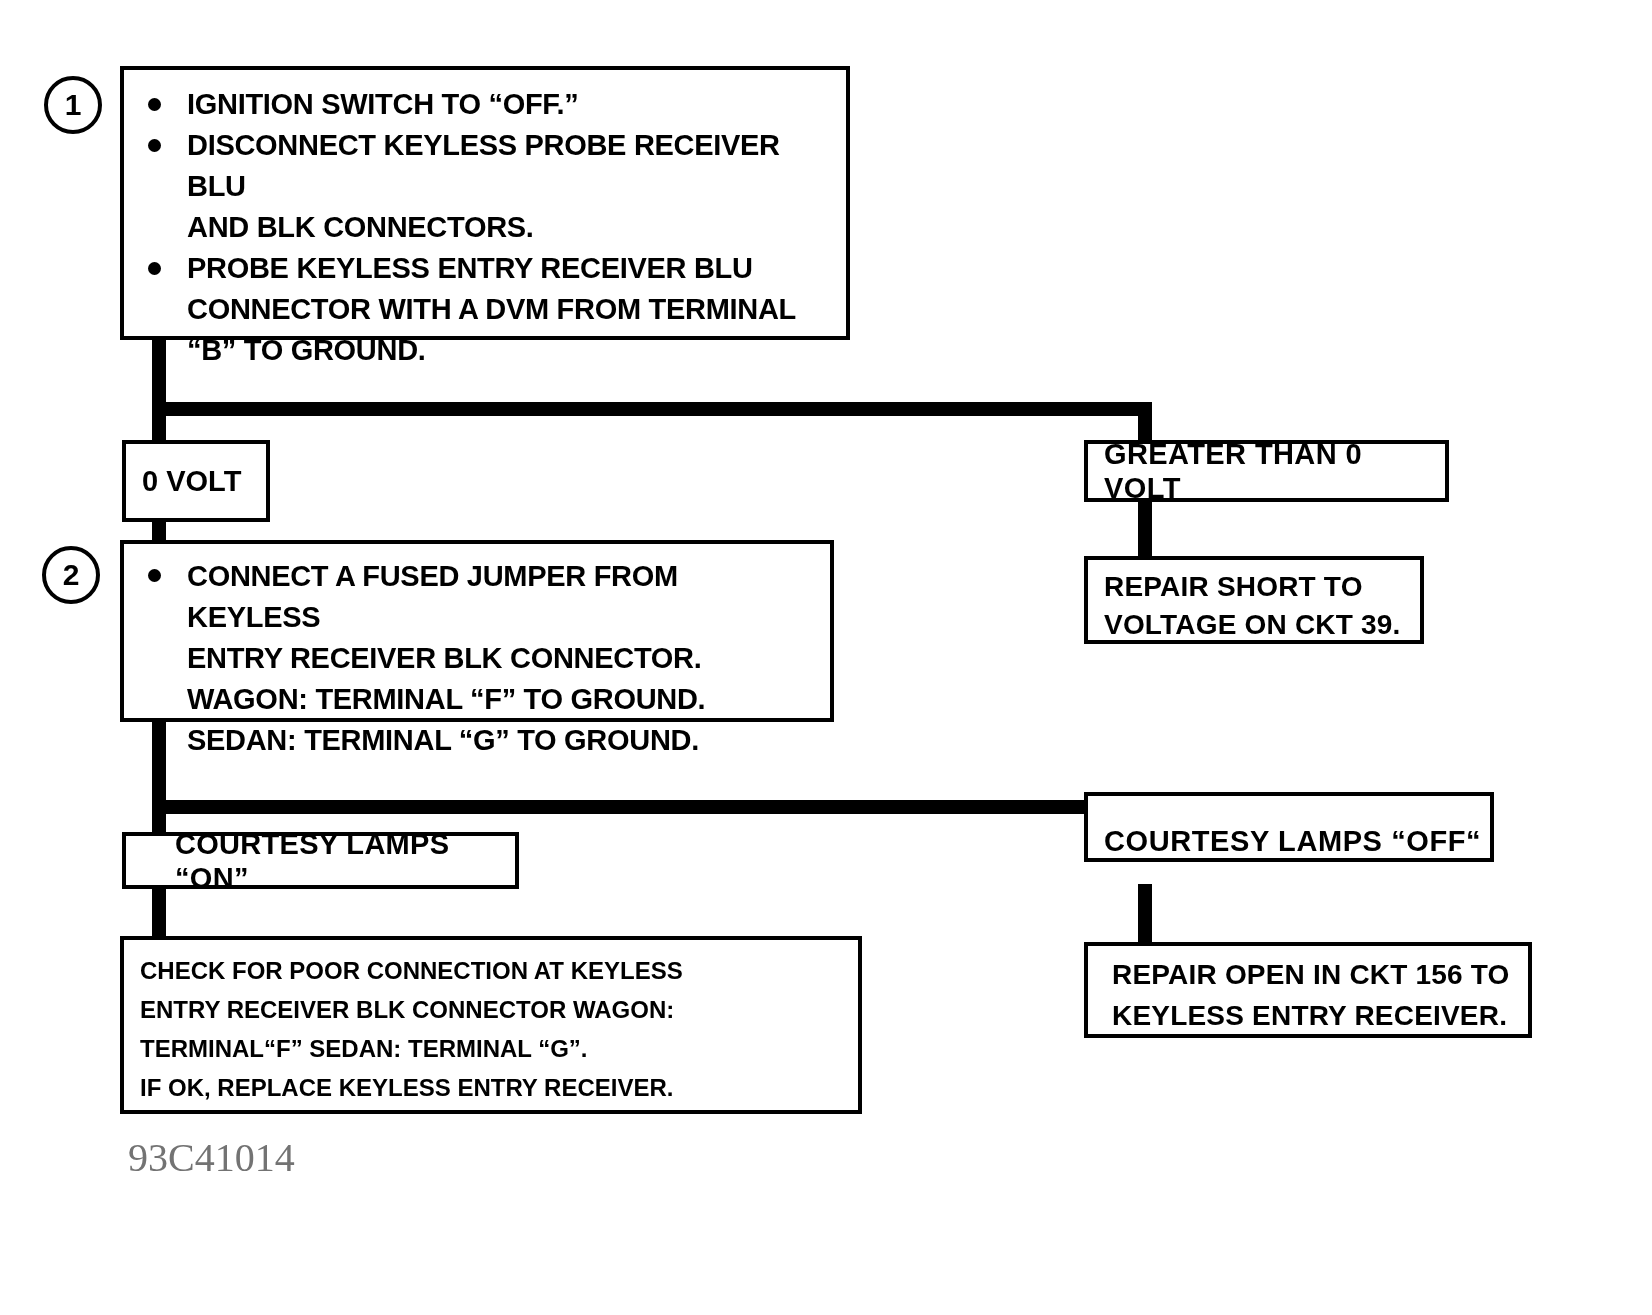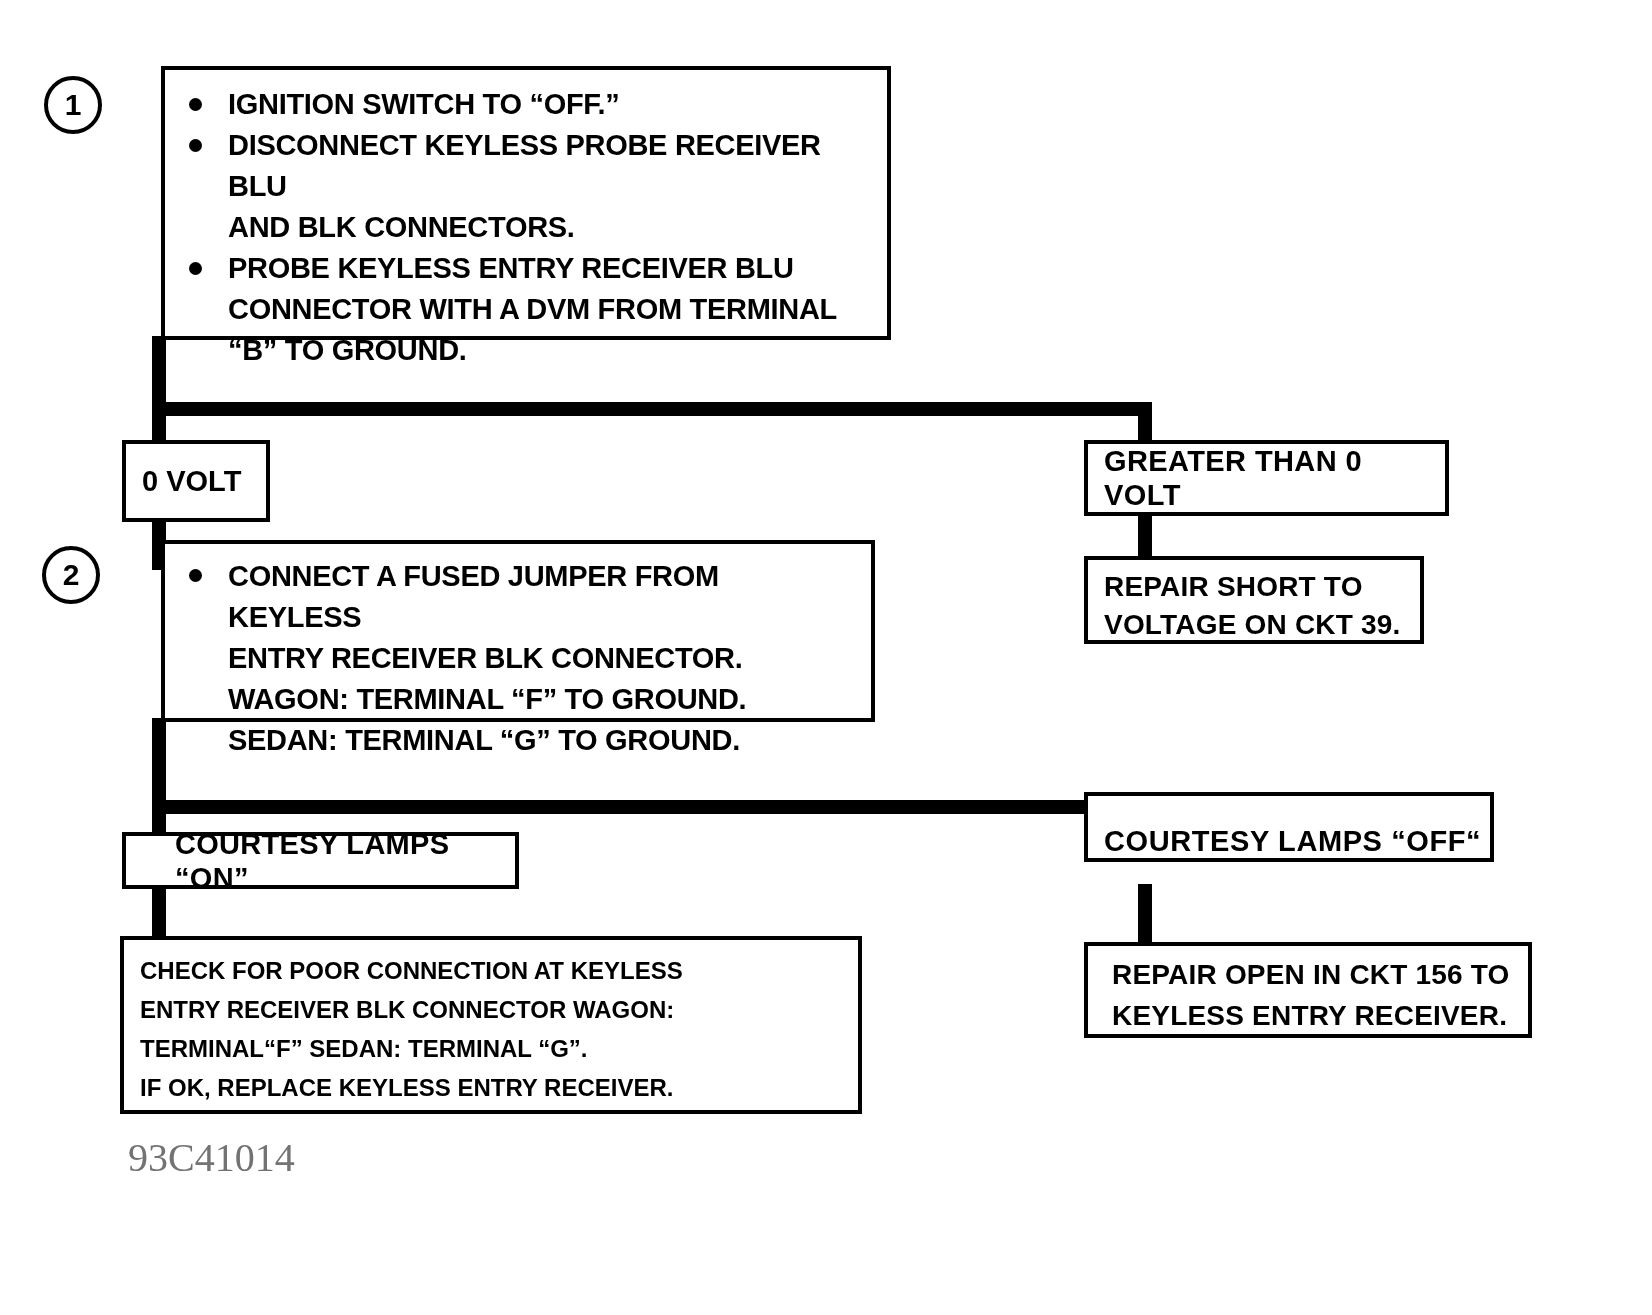--- a/index.html
+++ b/index.html
@@ -28,21 +28,20 @@
   .box-text {
     font-family: "Liberation Sans", sans-serif;
     font-weight: bold;
     color: #000000;
     white-space: pre-line;
     letter-spacing: -0.2px;
   }
   
   .instr {
     padding: 14px 24px 10px 18px;
-    margin-left: 41px;
   }
   .bullet-row {
     display: flex;
     align-items: flex-start;
   }
   .bullet-dot {
     flex: 0 0 auto;
     width: 13px;
     height: 13px;
     border-radius: 50%;
@@ -154,21 +153,21 @@
       <div class="bullet-text box-text">PROBE KEYLESS ENTRY RECEIVER BLU
 CONNECTOR WITH A DVM FROM TERMINAL
 “B” TO GROUND.</div>
     </div>
   </div>
 
   <div class="box label-box" style="left:122px; top:440px; width:148px; height:82px;">
     <div class="box-text">0 VOLT</div>
   </div>
 
-  <div class="box label-box wide" style="left:1084px; top:440px; width:365px; height:76px;align-items:center;">
+  <div class="box label-box wide" style="left:1084px; top:440px; width:365px; height:62px;align-items:center;">
     <div class="box-text">GREATER THAN 0 VOLT</div>
   </div>
 
   <div class="box" style="left:1084px; top:556px; width:340px; height:88px;">
     <div class="plain-text box-text" style="font-size:28px; line-height:38px; padding:8px 10px 6px 16px; letter-spacing:0.2px;">REPAIR SHORT TO
 VOLTAGE ON CKT 39.</div>
   </div>
 
   <div class="box instr" style="left:120px; top:540px; width:714px; height:182px; padding-top:12px;">
     <div class="bullet-row">

